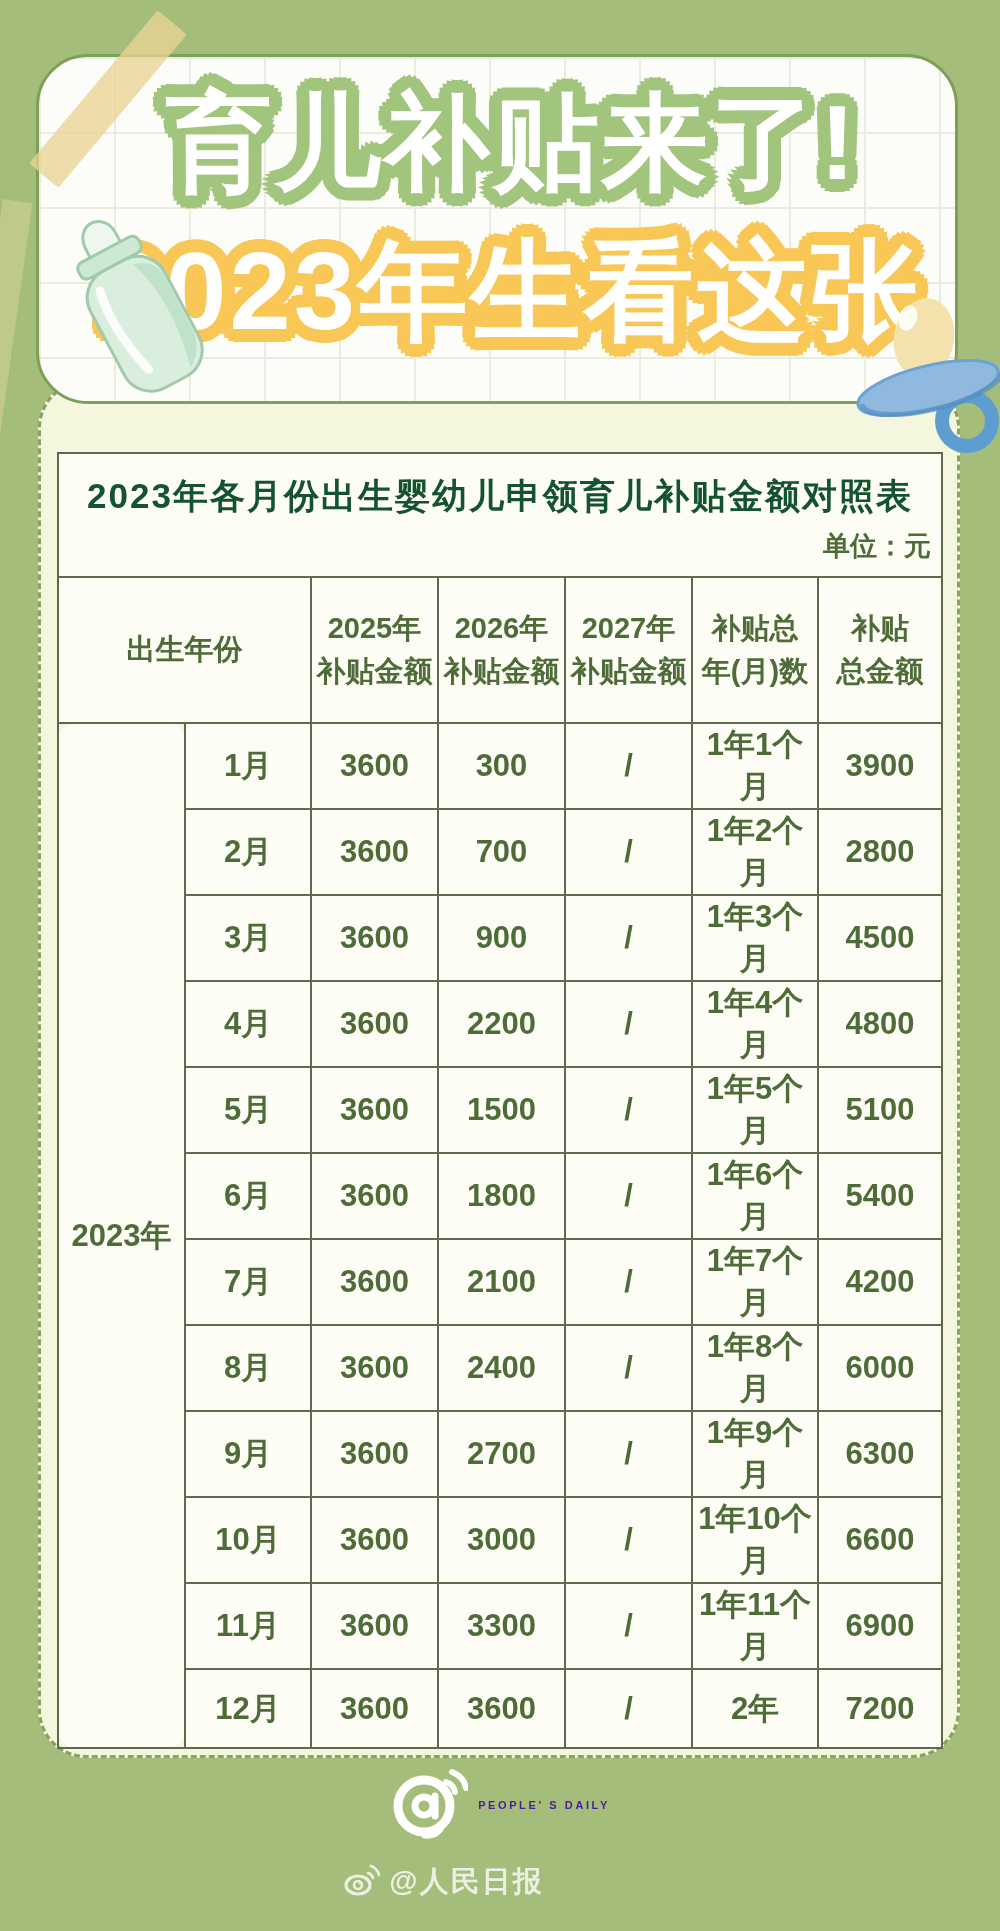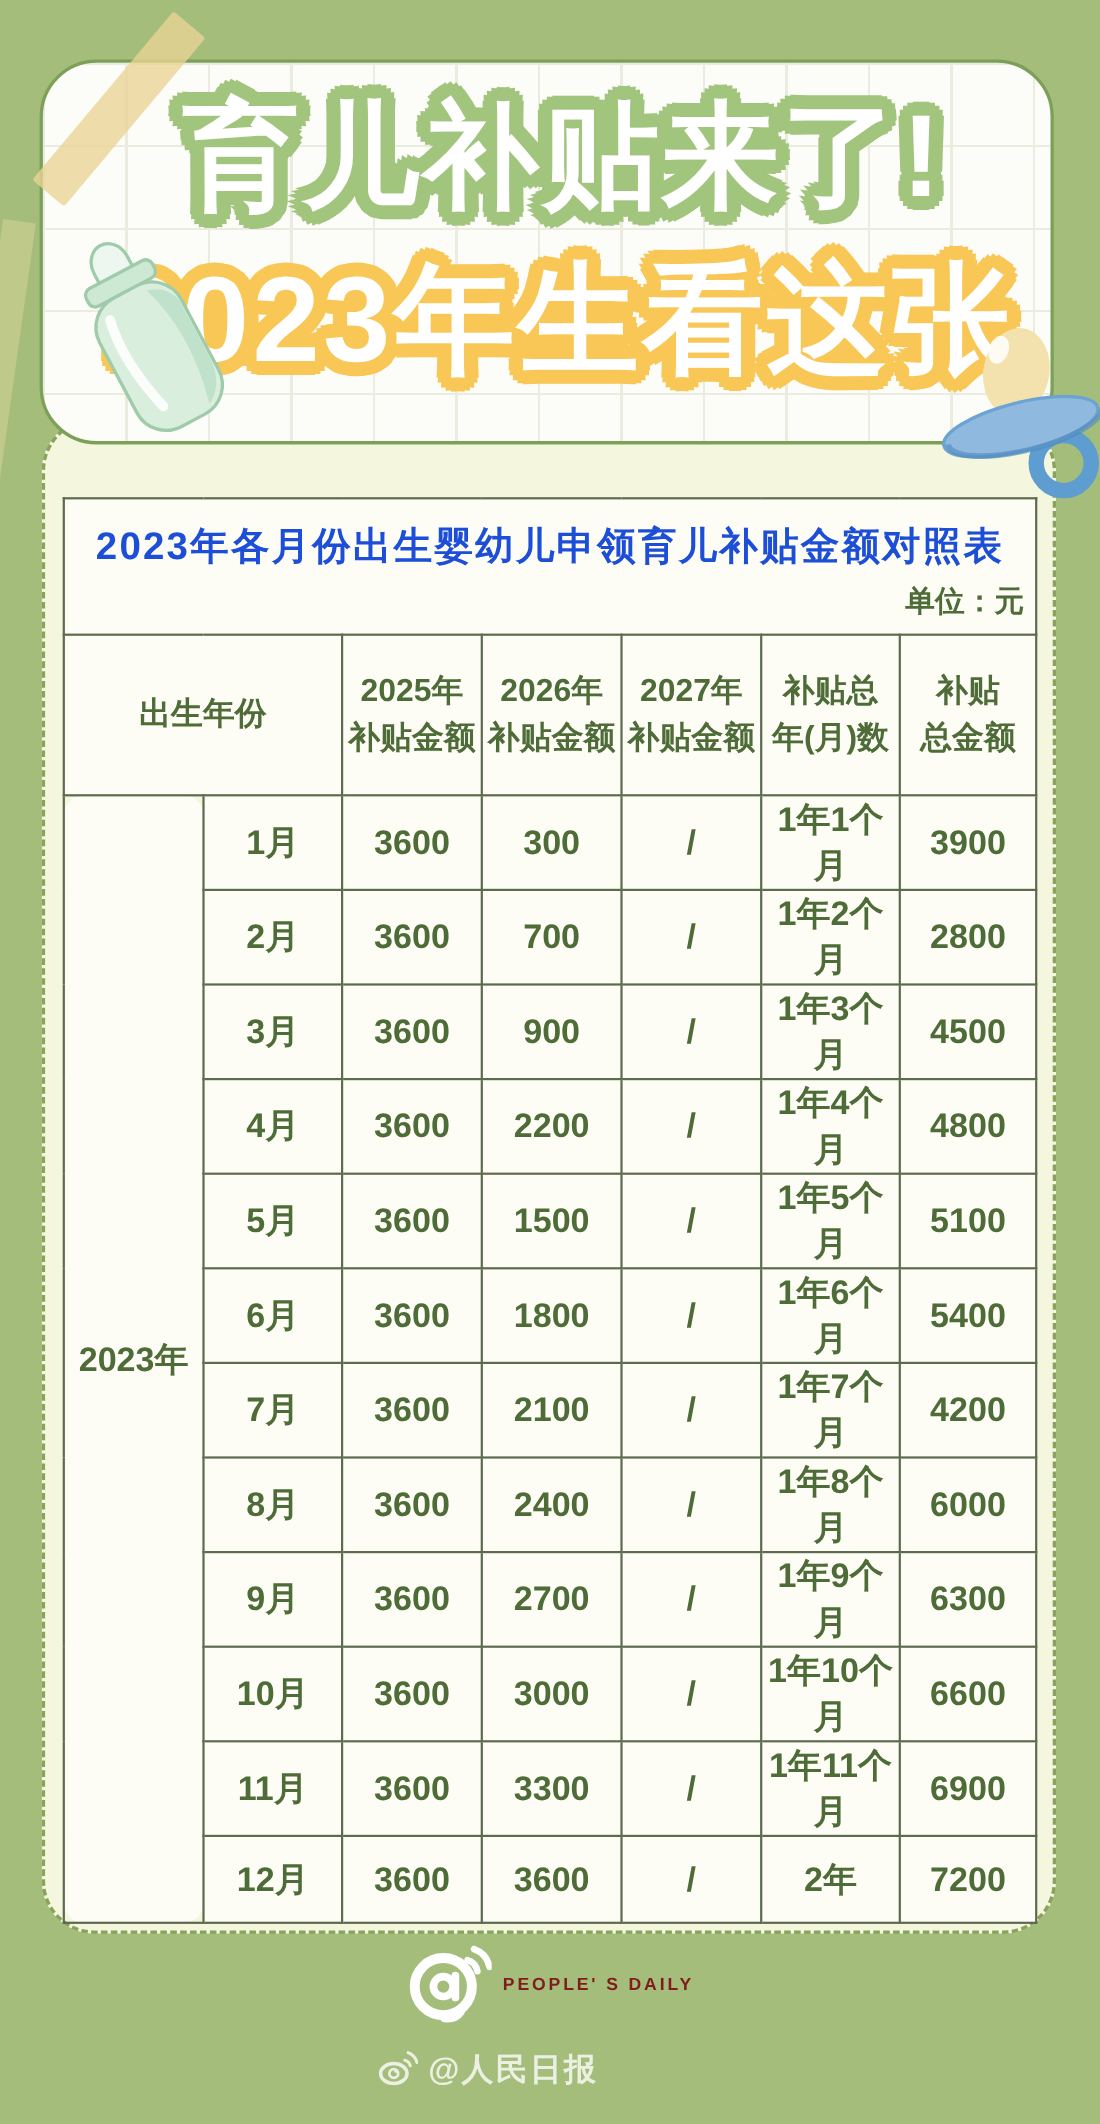--- a/index.html
+++ b/index.html
@@ -65,32 +65,32 @@
     border-collapse:collapse; table-layout:fixed;
     color:#4e6c37; font-weight:bold;
   }
   table.subsidy td {
     border:2px solid #5c6a4e; background:#fdfdf5;
     text-align:center; vertical-align:middle;
     font-size:31px;
   }
   td.title-cell { height:124px; }
   .tbl-title { margin-top:16px; text-align:center; font-size:35px;
-    color:#1d4ed8; letter-spacing:2px; }
+    color:#14532d; letter-spacing:2px; }
   .tbl-unit { text-align:right; padding:8px 10px 10px 0; font-size:27px; }
   tr.head-row td { height:146px; font-size:29px; line-height:1.5; }
   tr.data-row td { height:79px; }
   td.year-cell { font-size:31px;border-radius:18px; }
 
   
   .footer-logo { position:absolute; left:0; top:1762px; width:1000px;
     display:flex; justify-content:center; align-items:center; gap:10px; }
   .logo-text { display:flex; flex-direction:column; }
   .logo-cn { color:#fff; font-size:40px; font-weight:bold; letter-spacing:5px; line-height:1.1; }
-  .logo-en { color:#7f1d1d; font-size:16px; font-weight:bold; letter-spacing:2.6px; margin-top:3px; }
+  .logo-en { color:#4c1d95; font-size:11px; font-weight:bold; letter-spacing:2.6px; margin-top:3px; }
 
   .watermark { position:absolute; left:0; top:1862px; width:888px;
     display:flex; justify-content:center; align-items:center; gap:9px;
     opacity:0.78; }
   .watermark-text { color:#ffffff; font-size:29px; font-weight:bold; letter-spacing:2px; }
 </style>
 </head>
 <body>
 
 <div class="canvas">

